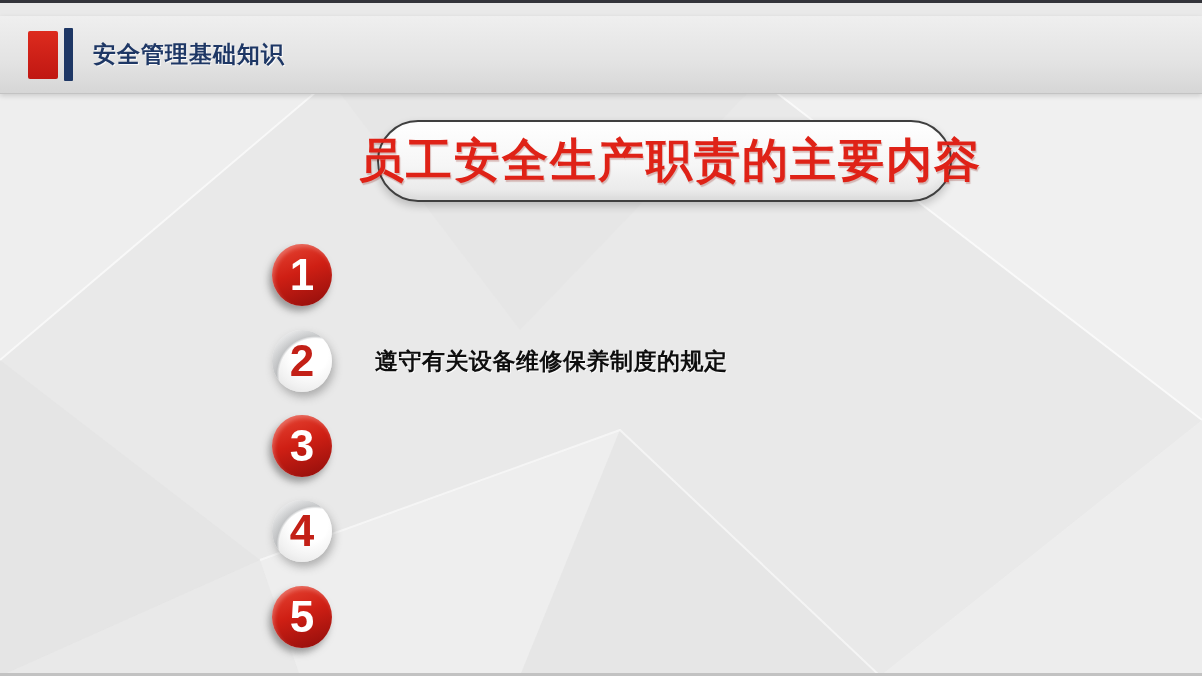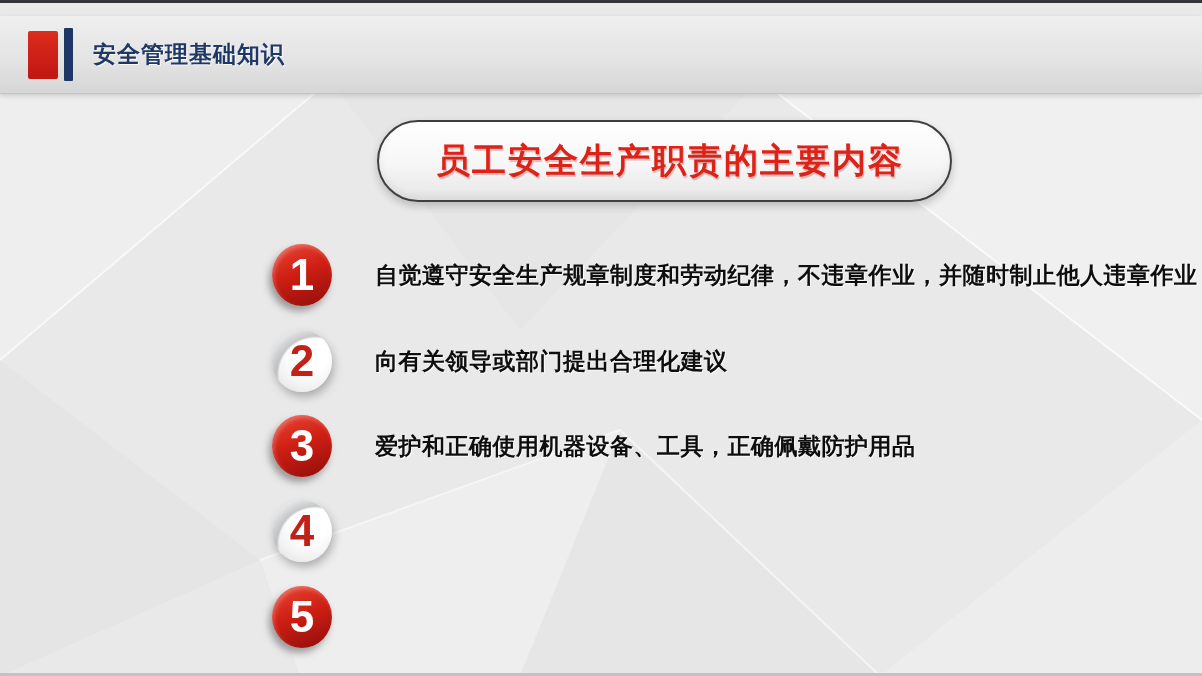--- a/index.html
+++ b/index.html
@@ -30,21 +30,21 @@
   .title-pill {
     position: absolute; left: 377px; top: 120px; width: 575px; height: 82px;
     border-radius: 46px;
     border: 2px solid #3f3f3f;
     background: linear-gradient(180deg, #ffffff 0%, #f6f6f6 55%, #e6e6e6 100%);
     box-shadow: 0 4px 8px rgba(0,0,0,0.20), inset 0 -4px 8px rgba(0,0,0,0.06);
     display: flex; align-items: center; justify-content: center;
     z-index: 4;
   }
   .title-pill span {
-    font-size: 34px; font-weight: bold; color: #df2217; letter-spacing: 2px;
+    font-size: 46px; font-weight: bold; color: #df2217; letter-spacing: 2px;
     text-shadow: 1px 2px 1px rgba(130,10,5,0.25);
     white-space: nowrap;
     margin-left: 11px;
   }
 
   .row { position: absolute; left: 272px; height: 64px; display: flex; align-items: center; z-index: 4; }
   .row-1 { top: 243px; }
   .row-2 { top: 329px; }
   .row-3 { top: 414px; }
   .row-4 { top: 499px; }
@@ -110,35 +110,33 @@
   </header>
 
   <div class="title-pill">
     <span>员工安全生产职责的主要内容</span>
   </div>
 
   <div class="row row-1">
     <span class="ball red">
         <i>1</i>
       </span>
-    <span class="item-text">自觉遵守安全生产规章制度和劳动纪律，不违章作业，并随时制止他人违章作业</span>
   </div>
 
   <div class="row row-2">
     <span class="ball white">
         <i>2</i>
       </span>
-    <span class="item-text">向有关领导或部门提出合理化建议</span>
+    <span class="item-text">遵守有关设备维修保养制度的规定</span>
   </div>
 
   <div class="row row-3">
     <span class="ball red">
         <i>3</i>
       </span>
-    <span class="item-text">爱护和正确使用机器设备、工具，正确佩戴防护用品</span>
   </div>
 
   <div class="row row-4">
     <span class="ball white">
         <i>4</i>
       </span>
   </div>
 
   <div class="row row-5">
     <span class="ball red">

